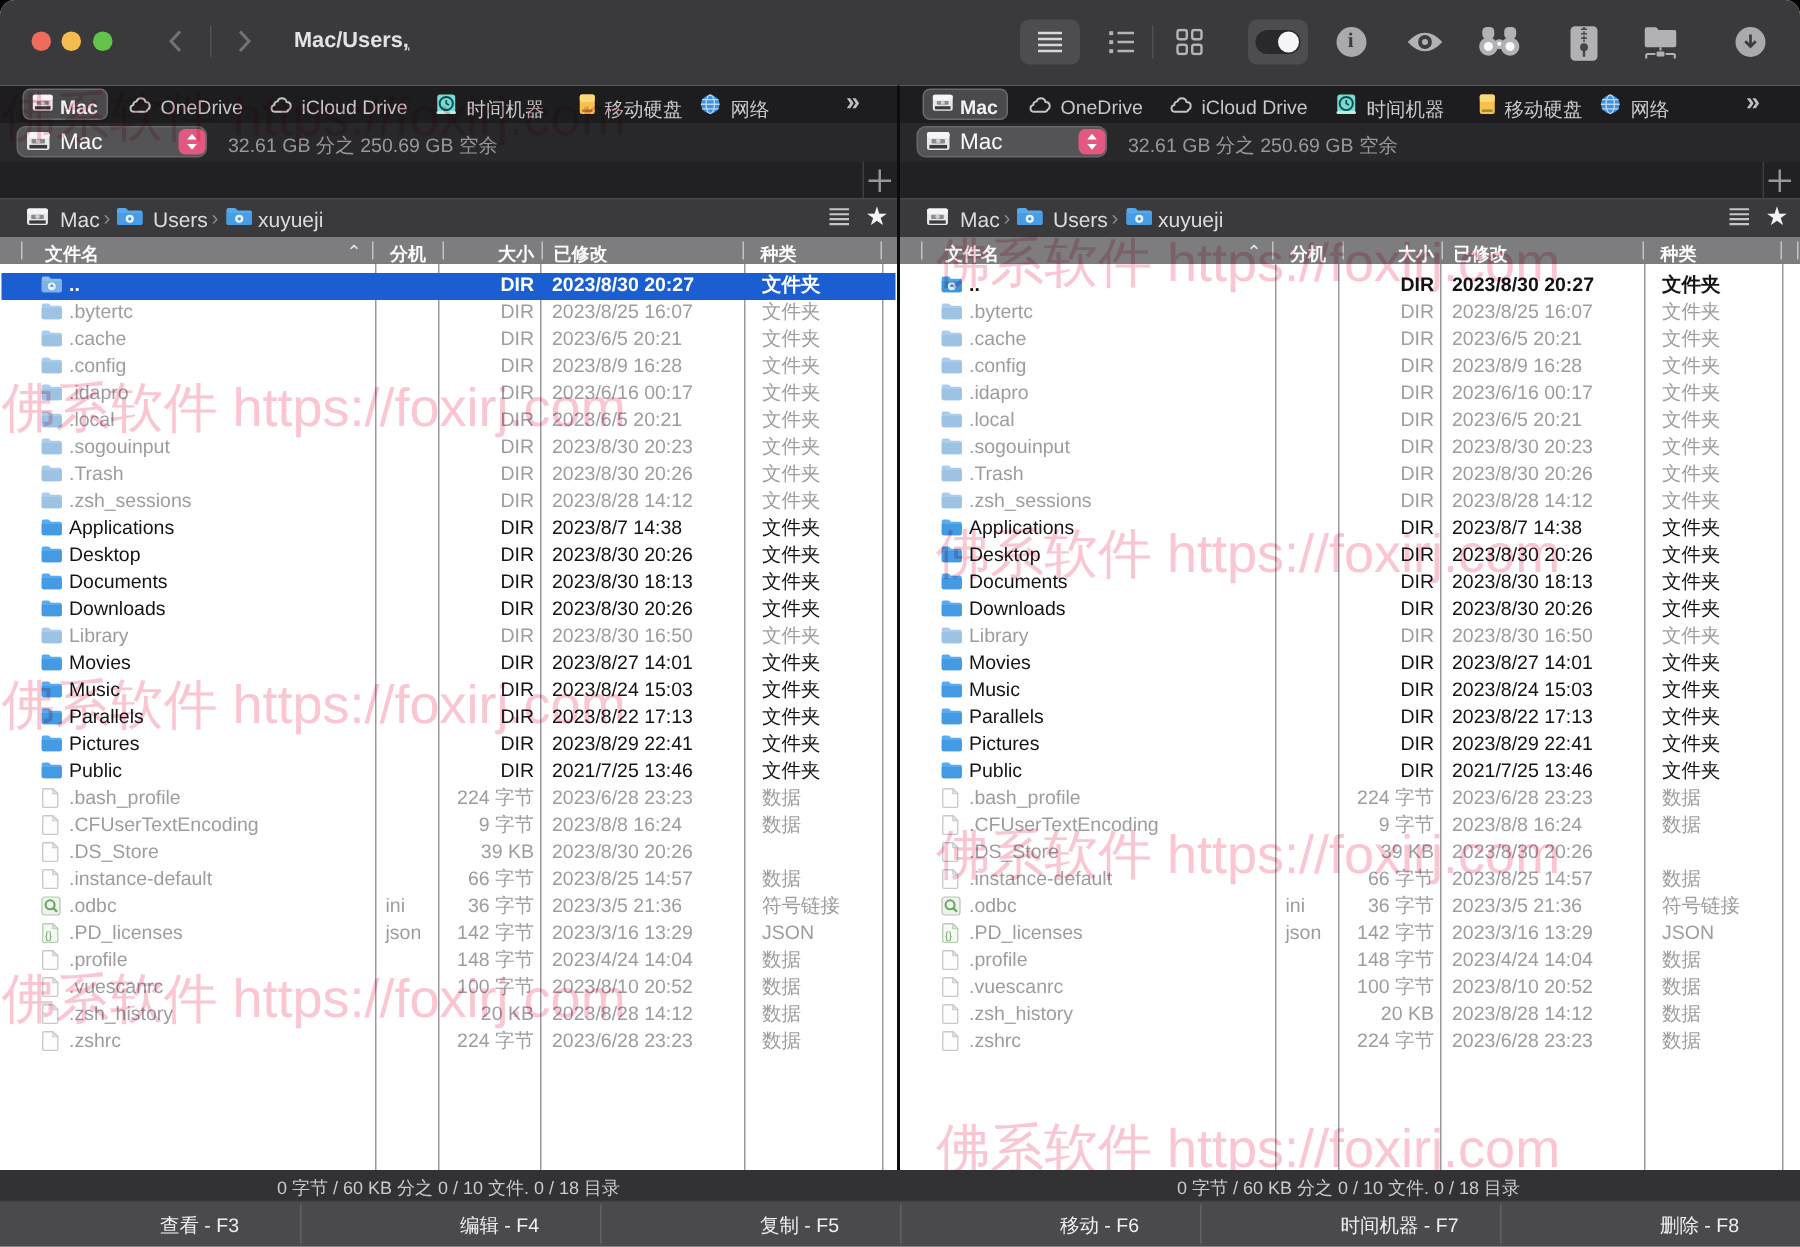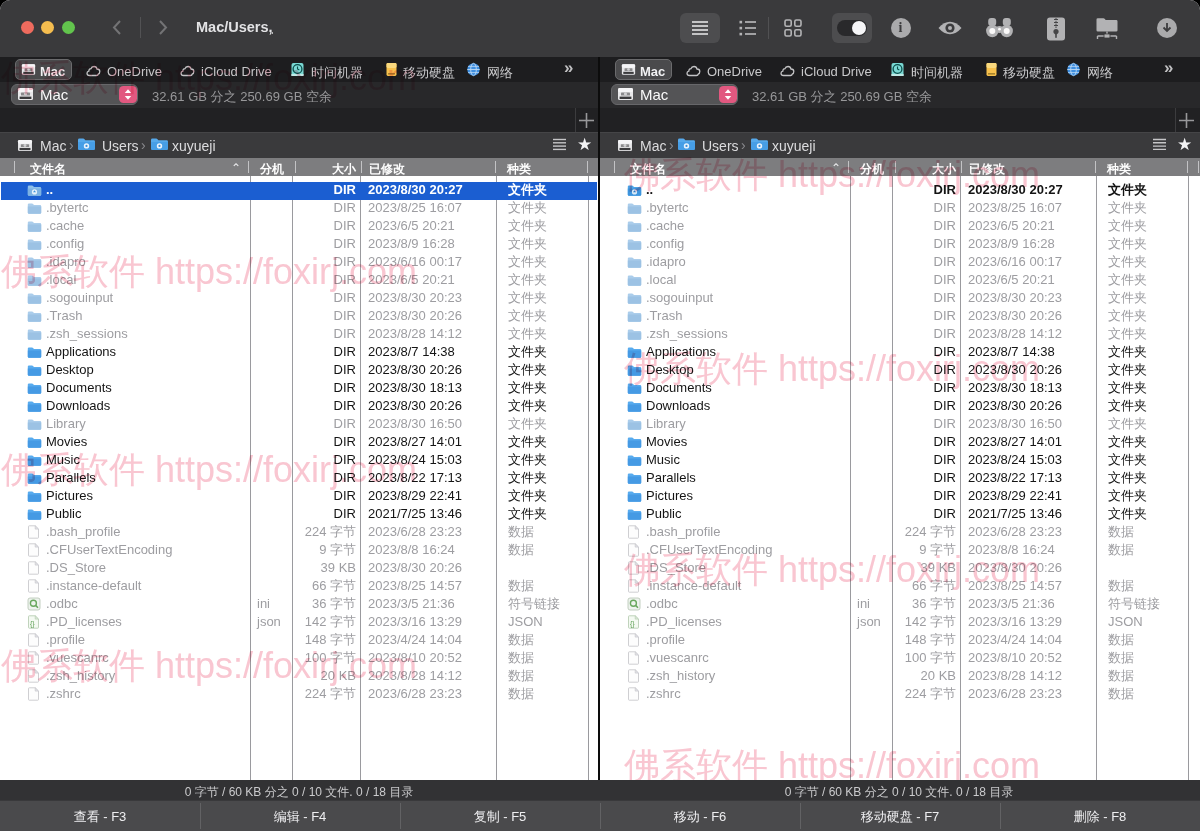--- a/index.html
+++ b/index.html
@@ -2,21 +2,21 @@
 <html><head><meta charset="utf-8">
 <style>
 html,body{margin:0;padding:0;width:1200px;height:831px;background:#000;font-family:"Liberation Sans",sans-serif;overflow:hidden;}
 .w{position:absolute;left:0;top:0;width:1200px;height:831px;border-radius:10px 10px 0 0;overflow:hidden;background:#fff;}
 .t{position:absolute;font-size:13px;line-height:14px;white-space:nowrap;}
 .tb{position:absolute;top:64px;font-size:13px;color:#c8c8ca;white-space:nowrap;}
 .cr{position:absolute;top:138px;font-size:14px;color:#dcdcde;white-space:nowrap;}
 .cra{position:absolute;top:137px;font-size:14px;color:#8a8a8e;}
 .h{position:absolute;top:161px;font-size:12px;font-weight:700;color:#fdfdfd;white-space:nowrap;}
 .wm{position:absolute;font-size:36px;color:rgb(249,198,209);mix-blend-mode:multiply;font-weight:300;white-space:nowrap;z-index:50;line-height:1;}
-.fk{position:absolute;top:808px;font-size:13px;color:#eeeef0;width:200px;text-align:center;}
+.fk{position:absolute;top:808px;font-size:13px;color:#eeeef0;width:200px;text-align:center;padding-left:33px;}
 .st{position:absolute;top:784px;font-size:12px;color:#cbcbcd;width:598px;text-align:center;}
 </style></head><body>
 <div class="w">
 
 <div style="position:absolute;left:0;top:0;width:1200px;height:57px;background:#3a3a3c;"></div>
 <div style="position:absolute;left:21px;top:21px;width:13px;height:13px;border-radius:50%;background:#ee6b5e;"></div>
 <div style="position:absolute;left:41px;top:21px;width:13px;height:13px;border-radius:50%;background:#f5bd4f;"></div>
 <div style="position:absolute;left:62px;top:21px;width:13px;height:13px;border-radius:50%;background:#62c44d;"></div>
 <svg style="position:absolute;left:111px;top:19px;" width="11" height="17" viewBox="0 0 11 17">
       <path d="M9 2 L3 8.5 L9 15" fill="none" stroke="#737375" stroke-width="2"></path>
@@ -936,19 +936,19 @@
 
 <div style="position:absolute;left:0;top:780px;width:1200px;height:20px;background:#323234;z-index:60;"></div>
 <div class="st" style="left:0;z-index:61;">0 字节 / 60 KB 分之 0 / 10 文件. 0 / 18 目录</div>
 <div class="st" style="left:600px;z-index:61;">0 字节 / 60 KB 分之 0 / 10 文件. 0 / 18 目录</div>
 
 <div style="position:absolute;left:0;top:800px;width:1200px;height:31px;background:#4a4a4c;border-top:1px solid #39393b;box-sizing:border-box;z-index:60;"></div>
 <div class="fk" style="left:0;z-index:61;">查看 - F3</div>
 <div class="fk" style="left:200px;z-index:61;">编辑 - F4</div>
 <div class="fk" style="left:400px;z-index:61;">复制 - F5</div>
 <div class="fk" style="left:600px;z-index:61;">移动 - F6</div>
-<div class="fk" style="left:800px;z-index:61;">移动硬盘 - F7</div>
+<div class="fk" style="left:800px;z-index:61;">时间机器 - F7</div>
 <div class="fk" style="left:1000px;z-index:61;">删除 - F8</div>
 <div style="position:absolute;left:199.5px;top:803px;width:1px;height:26px;background:#626264;z-index:62;"></div>
 <div style="position:absolute;left:399.5px;top:803px;width:1px;height:26px;background:#626264;z-index:62;"></div>
 <div style="position:absolute;left:599.5px;top:803px;width:1px;height:26px;background:#626264;z-index:62;"></div>
 <div style="position:absolute;left:799.5px;top:803px;width:1px;height:26px;background:#626264;z-index:62;"></div>
 <div style="position:absolute;left:999.5px;top:803px;width:1px;height:26px;background:#626264;z-index:62;"></div>
 </div>
 </body></html>

